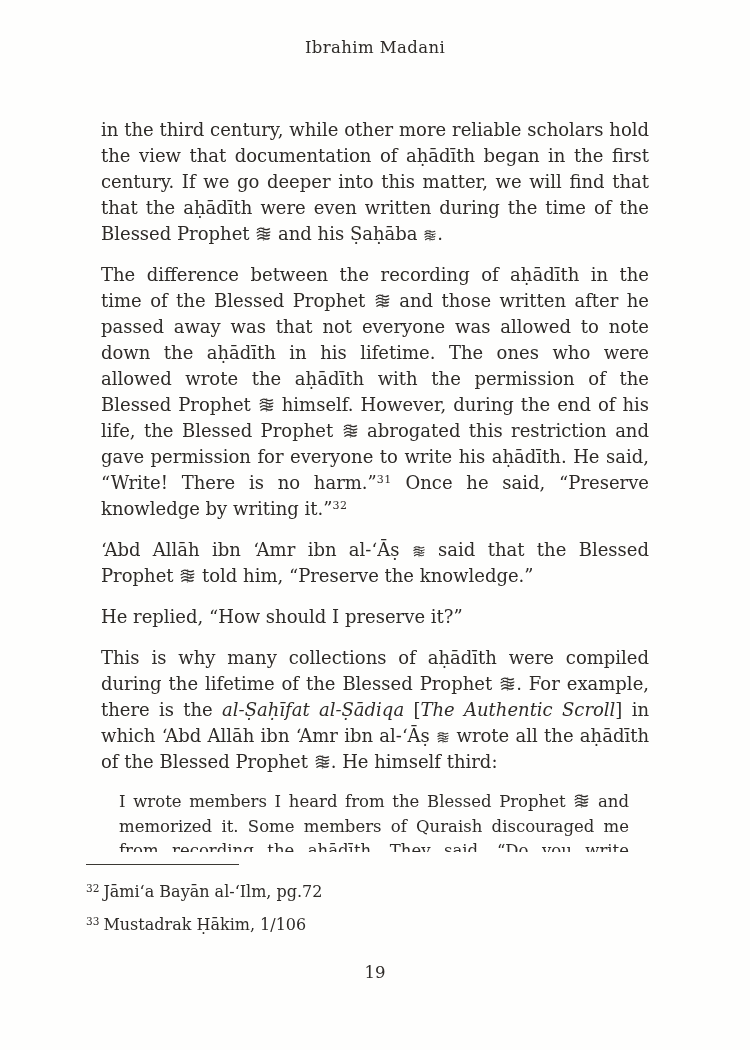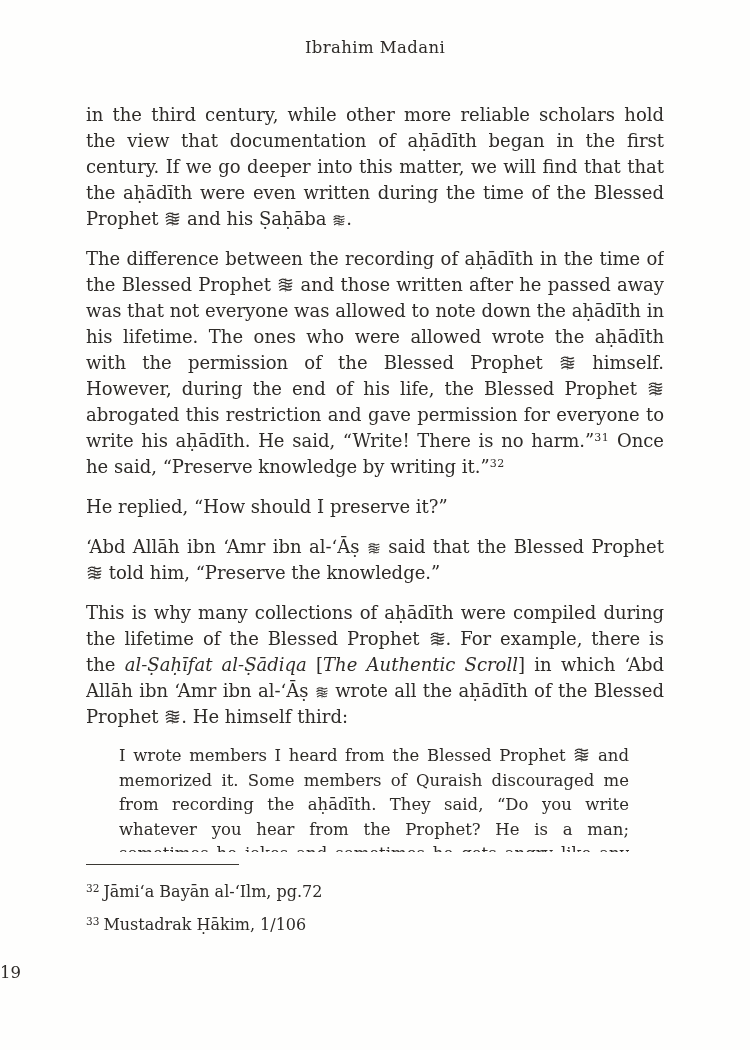--- a/index.html
+++ b/index.html
@@ -15,21 +15,21 @@
   }
   .running-head {
     position: absolute; top: 38px; left: 0; right: 0;
     text-align: center; font-size: 16.5px; letter-spacing: .4px;
   }
   .body-text {
     position: absolute; top: 102px; left: 86px; width: 578px;
     max-height: 750px; overflow: hidden;
     text-align: justify; font-size: 18px; line-height: 26px;
   }
-  .body-text p { margin: 0; }
+  .body-text p { margin: 15px; }
   .body-text p + p, .body-text blockquote { margin-top: 14px; }
   blockquote.quote {
     margin-left: 33px; margin-right: 35px;
     font-size: 16.5px; line-height: 24.5px;
   }
   sup.ref {
     font-size: 11px; line-height: 0; vertical-align: 6px; letter-spacing: .5px;
   }
   i.book-title { font-style: italic; }
   .hon { display: inline-block; }
@@ -41,21 +41,21 @@
   }
   .fn-sep {
     width: 153px; height: 0;
     border-top: 1.6px solid #3b3833;
     margin: 0 0 9px 0;
   }
   .fn { font-size: 16px; line-height: 28.5px; }
   .fn sup.fn-num { font-size: 10.5px; vertical-align: 5px; margin-right: 4px; }
   .page-number {
     position: absolute; top: 963px; left: 0; right: 0;
-    font-size: 16.5px;
+    text-align: center; font-size: 16.5px;
   }
 </style>
 </head>
 <body>
 
 <div class="page">
 
   <svg width="0" height="0" style="position:absolute" aria-hidden="true">
     <defs>
       <symbol id="hon-glyph" viewBox="0 0 20 20">
@@ -86,27 +86,27 @@
         </svg><span>.</span></p>
 
     <p><span>The difference between the recording of aḥādīth in the time of the Blessed Prophet </span><svg class="hon saw">
           <use href="#hon-glyph"></use>
         </svg><span> and those written after he passed away was that not everyone was allowed to note down the aḥādīth in his lifetime. The ones who were allowed wrote the aḥādīth with the permission of the Blessed Prophet </span><svg class="hon saw">
           <use href="#hon-glyph"></use>
         </svg><span> himself. However, during the end of his life, the Blessed Prophet </span><svg class="hon saw">
           <use href="#hon-glyph"></use>
         </svg><span> abrogated this restriction and gave permission for everyone to write his aḥādīth. He said, “Write! There is no harm.”</span><sup class="ref">31</sup><span> Once he said, “Preserve knowledge by writing it.”</span><sup class="ref">32</sup></p>
 
-    <p><span>He replied, “How should I preserve it?”</span></p>
-
     <p><span>‘Abd Allāh ibn ‘Amr ibn al-‘Āṣ </span><svg class="hon ra">
           <use href="#hon-glyph"></use>
         </svg><span> said that the Blessed Prophet </span><svg class="hon saw">
           <use href="#hon-glyph"></use>
         </svg><span> told him, “Preserve the knowledge.”</span></p>
+
+    <p><span>He replied, “How should I preserve it?”</span></p>
 
 
     <p><span>This is why many collections of aḥādīth were compiled during the lifetime of the Blessed Prophet </span><svg class="hon saw">
           <use href="#hon-glyph"></use>
         </svg><span>. For example, there is the </span><i class="book-title">al-Ṣaḥīfat al-Ṣādiqa</i><span> [</span><i class="book-title">The Authentic Scroll</i><span>] in which ‘Abd Allāh ibn ‘Amr ibn al-‘Āṣ </span><svg class="hon ra">
           <use href="#hon-glyph"></use>
         </svg><span> wrote all the aḥādīth of the Blessed Prophet </span><svg class="hon saw">
           <use href="#hon-glyph"></use>
         </svg><span>. He himself third:</span></p>
 

